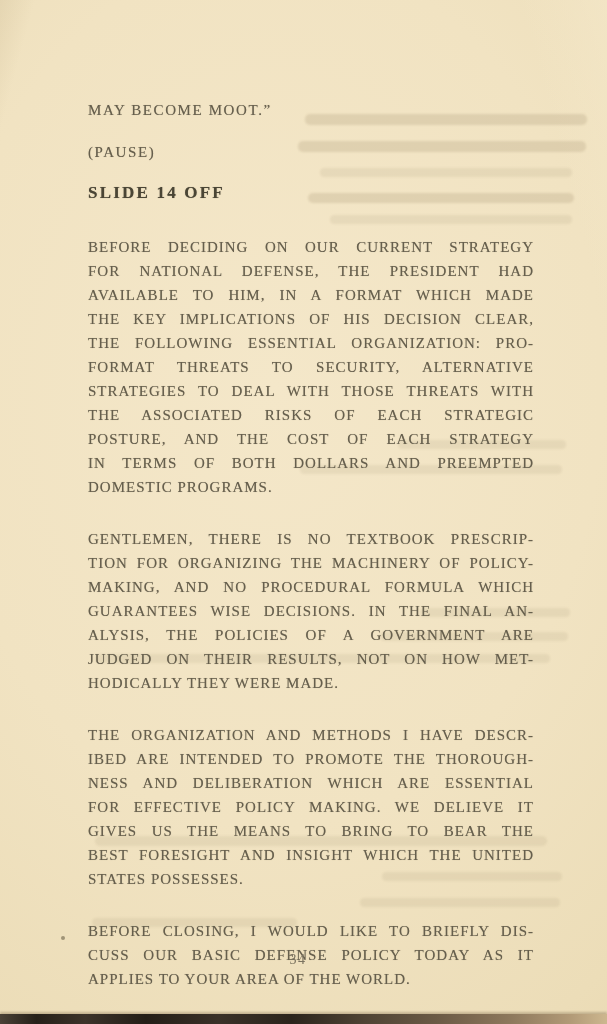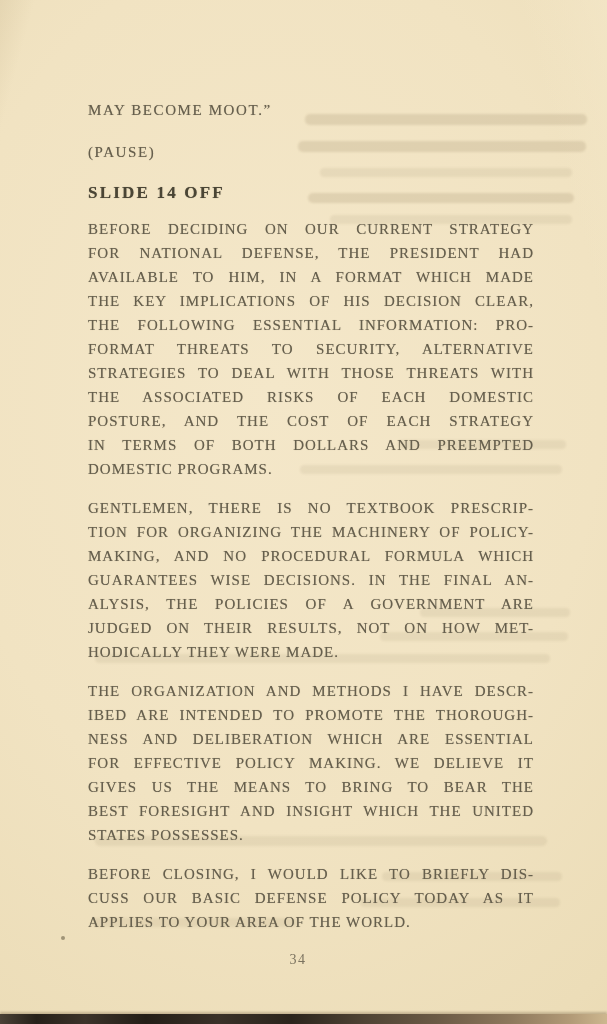--- a/index.html
+++ b/index.html
@@ -62,22 +62,22 @@
     margin-top: 17px;
     font-size: 17px;
     font-weight: bold;
     letter-spacing: 2.2px;
     color: #4a4535;
     text-align: right;
     text-align-last: left;
     text-shadow: 0 0 0.8px rgba(74,69,53,0.6);
   }
 
-  .para { margin-top: 15px; }
-  .para.first { margin-top: 12px; }
+  .para { margin-top: 28px; }
+  .para.first { margin-top: 30px; }
 
   .page-number {
     position: absolute;
     left: 88px;
     top: 924px;
     width: 420px;
     text-align: center;
     font-size: 14px;
     letter-spacing: 1.5px;
     color: #7b7360;
@@ -131,24 +131,24 @@
 
     <div class="line quote-line">MAY BECOME MOOT.”</div>
     <div class="line pause-line">(PAUSE)</div>
     <div class="line slide-heading">SLIDE 14 OFF</div>
 
     <div class="para first">
       <div class="line">BEFORE DECIDING ON OUR CURRENT STRATEGY</div>
       <div class="line">FOR NATIONAL DEFENSE, THE PRESIDENT HAD</div>
       <div class="line">AVAILABLE TO HIM, IN A FORMAT WHICH MADE</div>
       <div class="line">THE KEY IMPLICATIONS OF HIS DECISION CLEAR,</div>
-      <div class="line">THE FOLLOWING ESSENTIAL INFORMATION: PRO-</div>
+      <div class="line">THE FOLLOWING ESSENTIAL ORGANIZATION: PRO-</div>
       <div class="line">FORMAT THREATS TO SECURITY, ALTERNATIVE</div>
       <div class="line">STRATEGIES TO DEAL WITH THOSE THREATS WITH</div>
-      <div class="line">THE ASSOCIATED RISKS OF EACH DOMESTIC</div>
+      <div class="line">THE ASSOCIATED RISKS OF EACH STRATEGIC</div>
       <div class="line">POSTURE, AND THE COST OF EACH STRATEGY</div>
       <div class="line">IN TERMS OF BOTH DOLLARS AND PREEMPTED</div>
       <div class="line last">DOMESTIC PROGRAMS.</div>
     </div>
 
     <div class="para">
       <div class="line">GENTLEMEN, THERE IS NO TEXTBOOK PRESCRIP-</div>
       <div class="line">TION FOR ORGANIZING THE MACHINERY OF POLICY-</div>
       <div class="line">MAKING, AND NO PROCEDURAL FORMULA WHICH</div>
       <div class="line">GUARANTEES WISE DECISIONS.  IN THE FINAL AN-</div>

